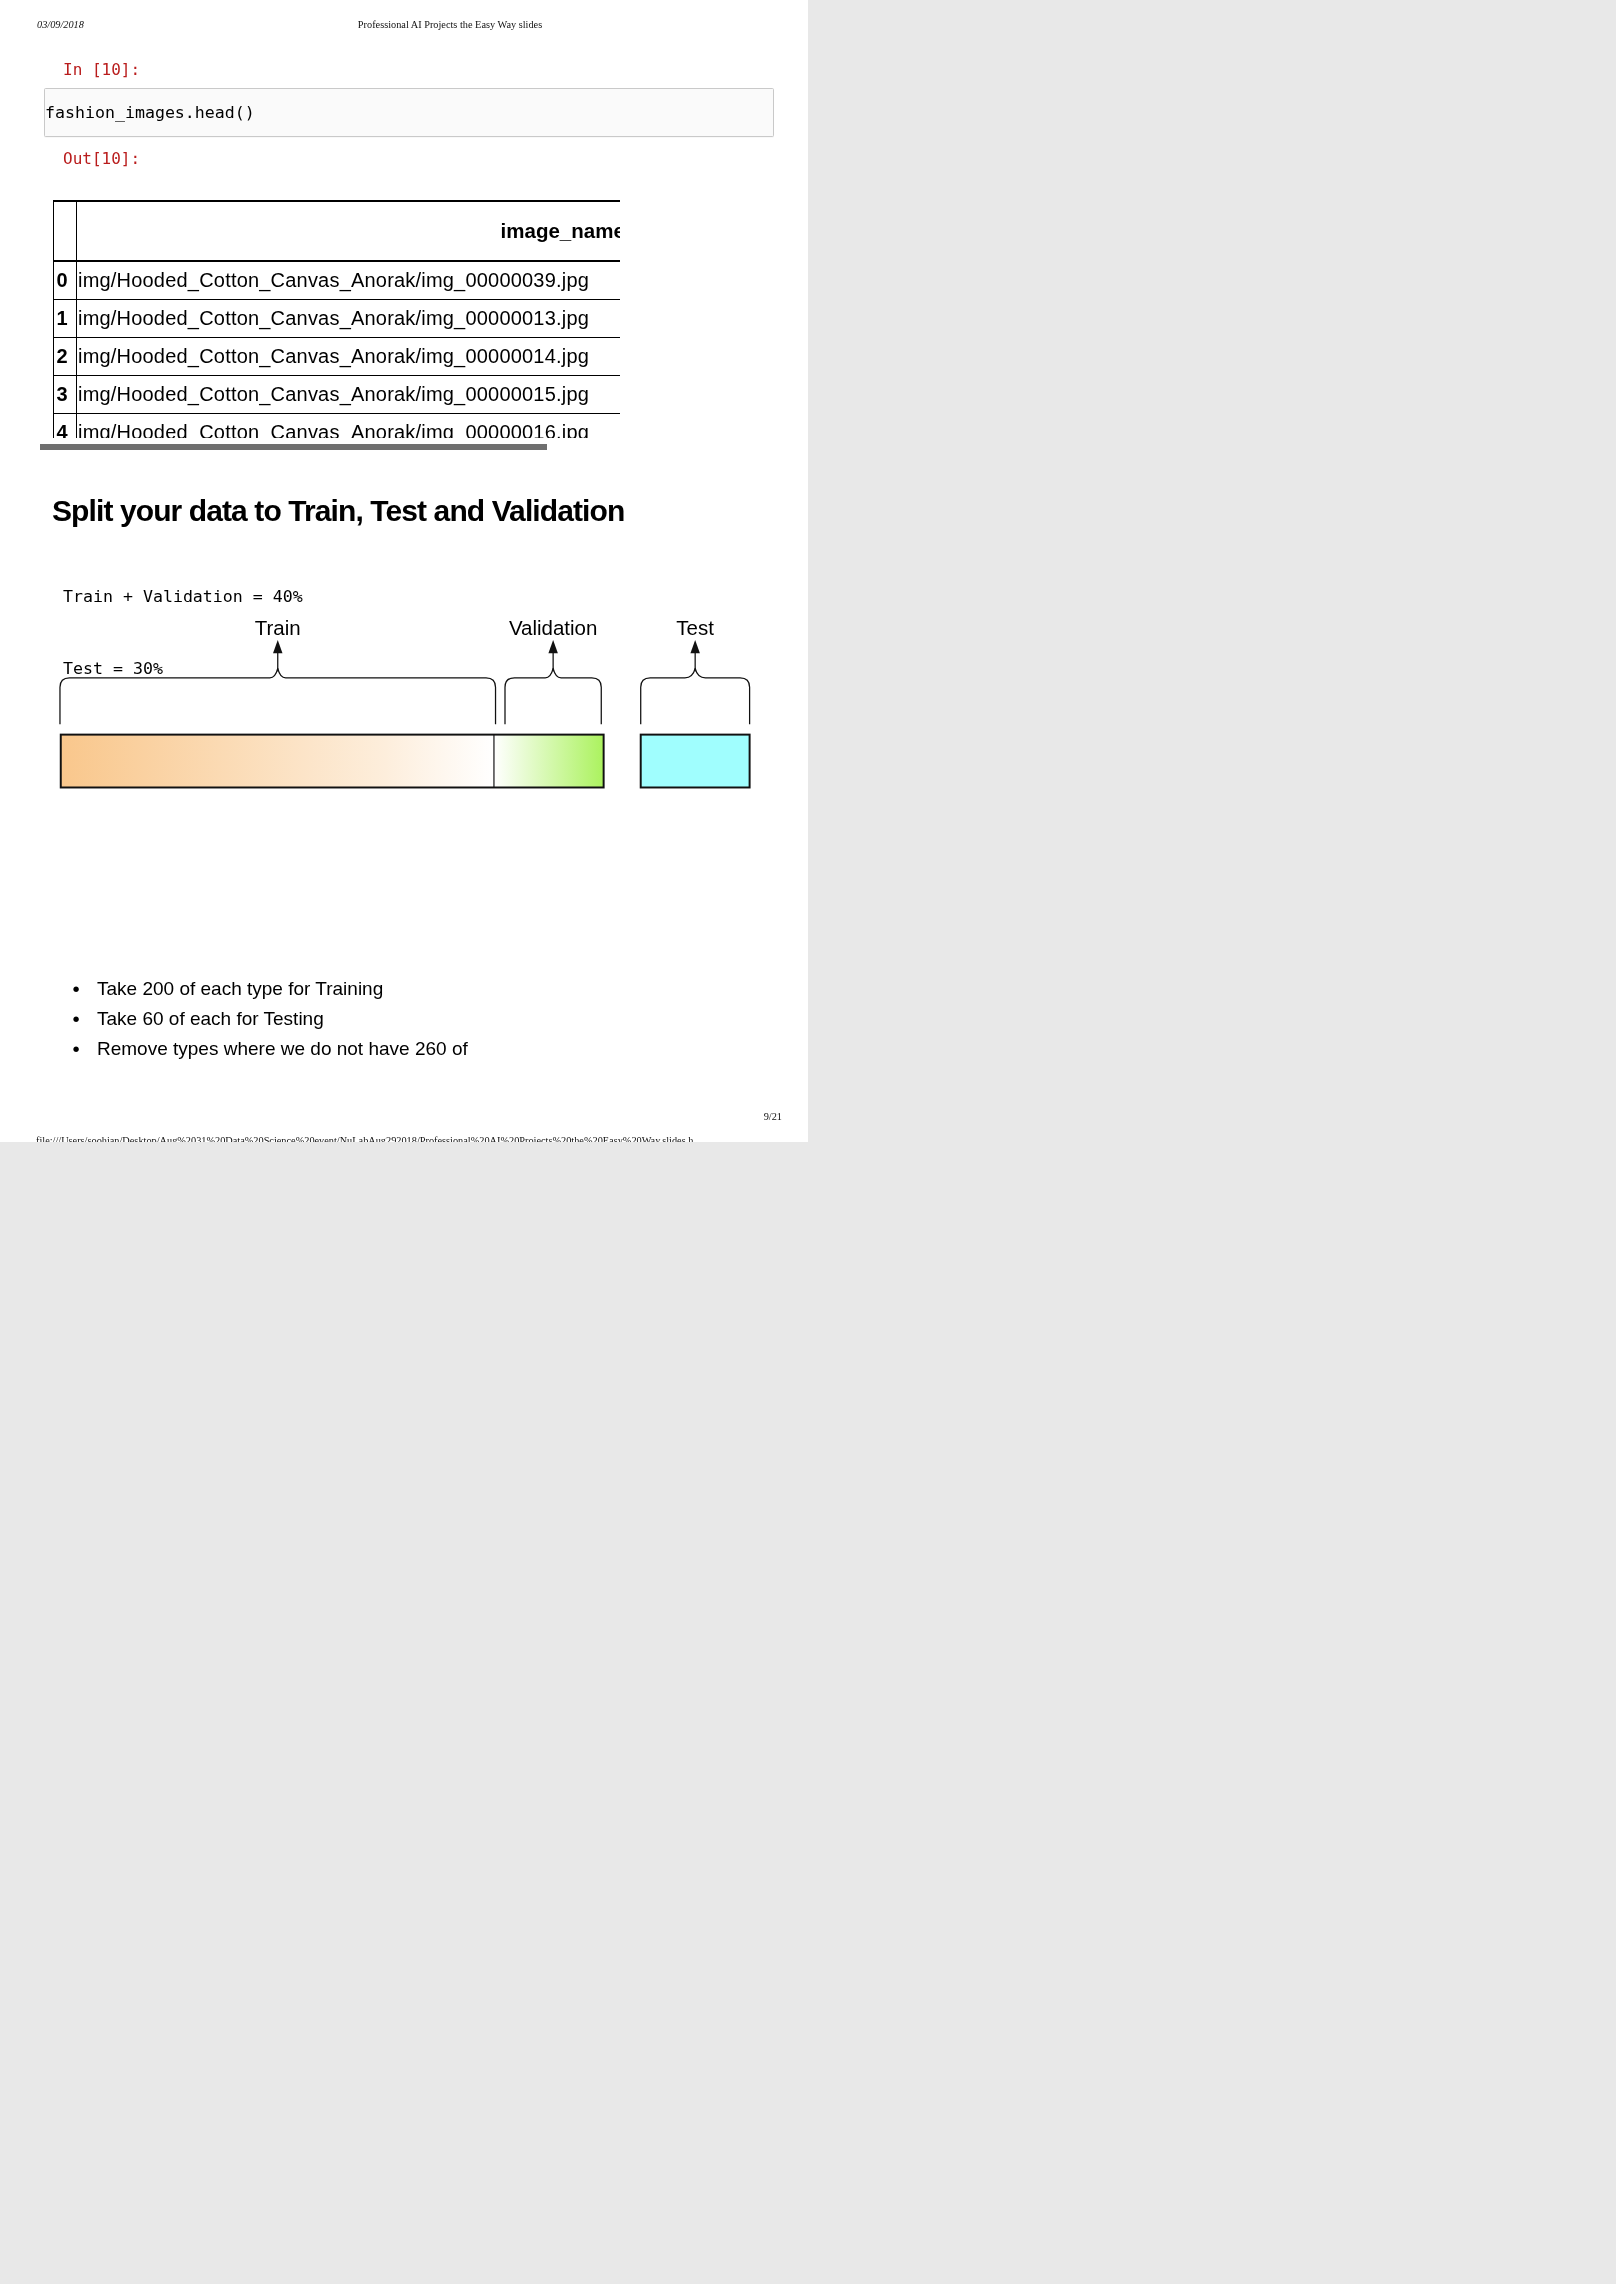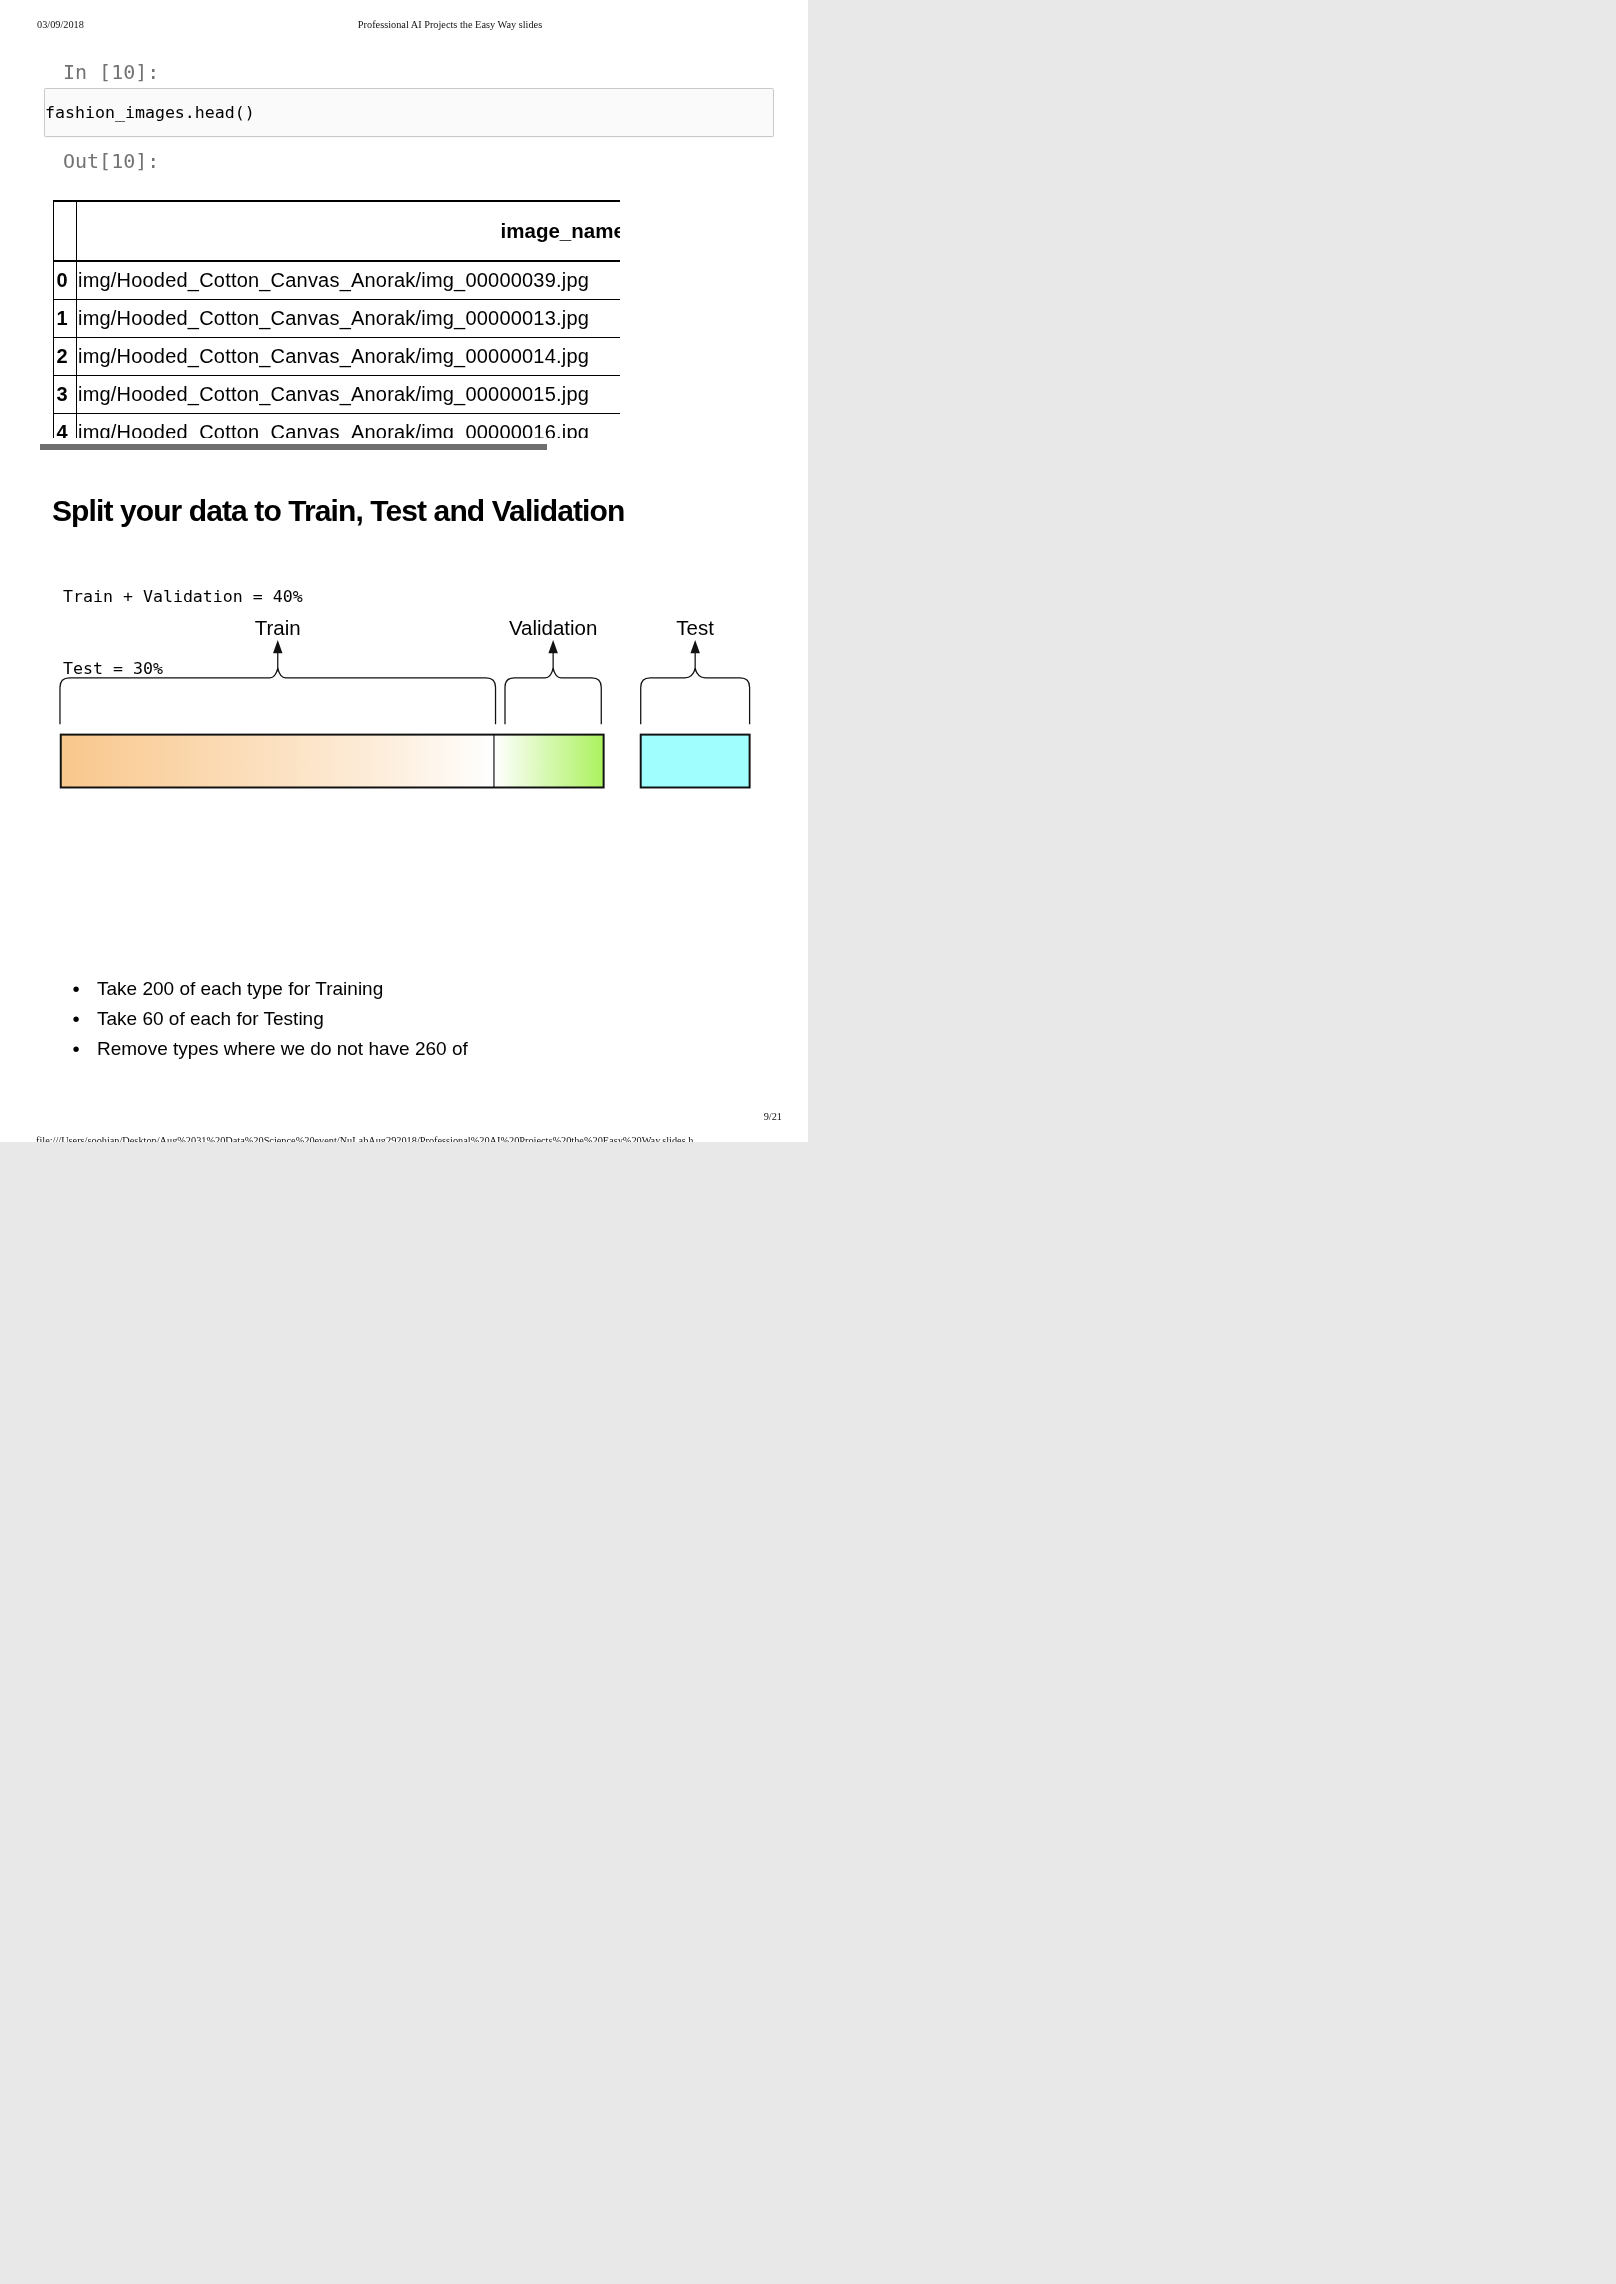--- a/index.html
+++ b/index.html
@@ -3,21 +3,21 @@
 <meta charset="utf-8">
 <style>
   html,body{margin:0;padding:0;background:#e8e8e8;}
   .page{position:relative;width:808px;height:1142px;background:#ffffff;overflow:hidden;
         font-family:"Liberation Sans",sans-serif;color:#000;}
   .abs{position:absolute;}
   
   .hf{font-family:"Liberation Serif",serif;font-size:10.3px;color:#111;white-space:nowrap;}
   
   .mono{font-family:"DejaVu Sans Mono",monospace;white-space:pre;}
-  .prompt{font-size:20px;color:#737373;}
+  .prompt{font-size:16px;color:#b91c1c;}
   .code-box{left:44px;top:88px;width:728px;height:47px;background:#fafafa;
             border:0.8px solid #c9c9c9;border-radius:1.6px;display:flex;align-items:center;
             box-shadow:0 0.8px 0 rgba(0,0,0,0.04);}
   .code-box .code{font-size:16.6px;}
   
   .table-clip{left:53px;top:200px;width:567px;height:238px;overflow:hidden;}
   table.df{border-collapse:collapse;table-layout:fixed;width:575px;
            border-top:2.4px solid #000;border-left:0.8px solid #000;font-size:20px;}
   table.df col.idx{width:23px;}
   table.df tr.hdr{height:60px;border-bottom:2.4px solid #000;}
@@ -41,21 +41,21 @@
   .blist1{left:71px;top:822px;}
   .blist2{left:71px;top:974px;}
   .footer-url{left:36px;top:1111px;margin-top:24px;}
   .footer-page{right:26px;top:1111px;}
 </style>
 </head>
 <body>
 
 <div class="page">
 
-  <div class="abs hf" style="left:37px;top:19px;">03/09/2018</div>
+  <div class="abs hf" style="left:37px;top:19px;font-style:italic;">03/09/2018</div>
   <div class="abs hf" style="left:450px;top:19px;transform:translateX(-50%);">Professional AI Projects the Easy Way slides</div>
 
   <div class="abs mono prompt" style="left:63px;top:60px;">In [10]:</div>
   <div class="abs code-box">
     <span class="mono code">fashion_images.head()</span>
   </div>
   <div class="abs mono prompt" style="left:63px;top:149px;">Out[10]:</div>
 
   <div class="abs table-clip">
     <table class="df">

